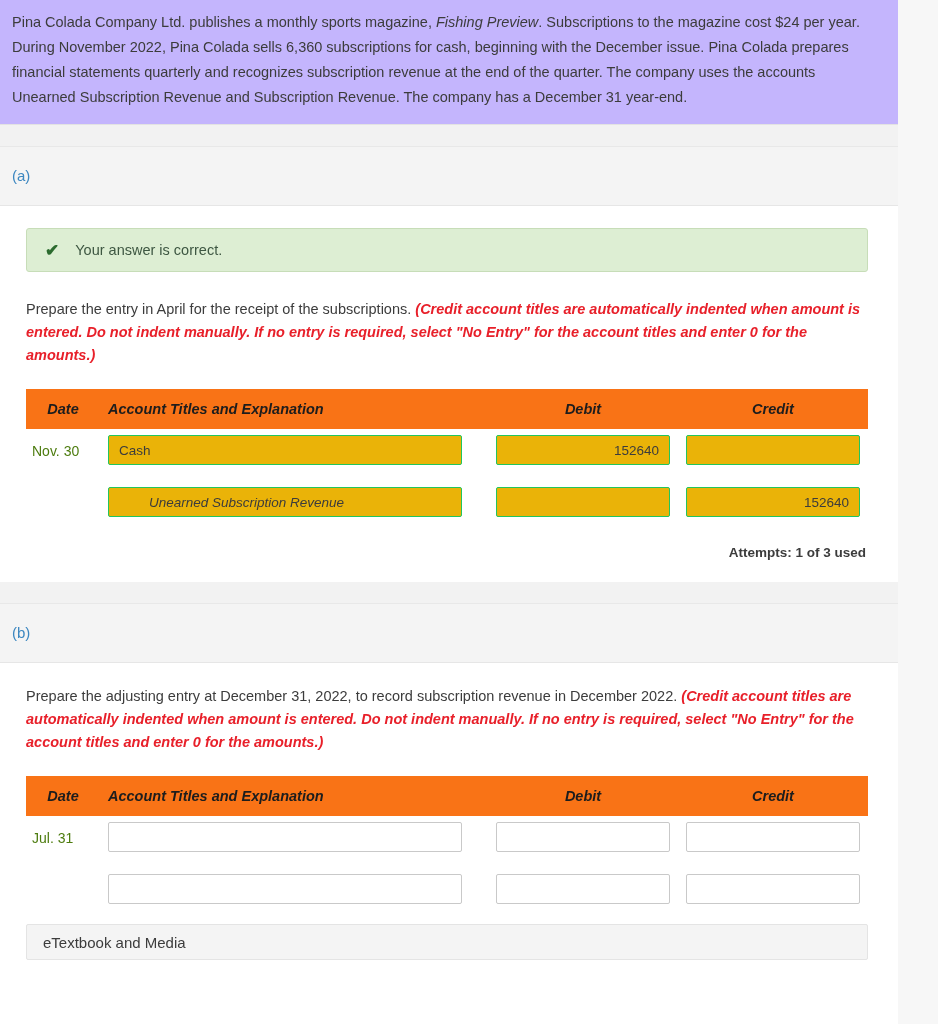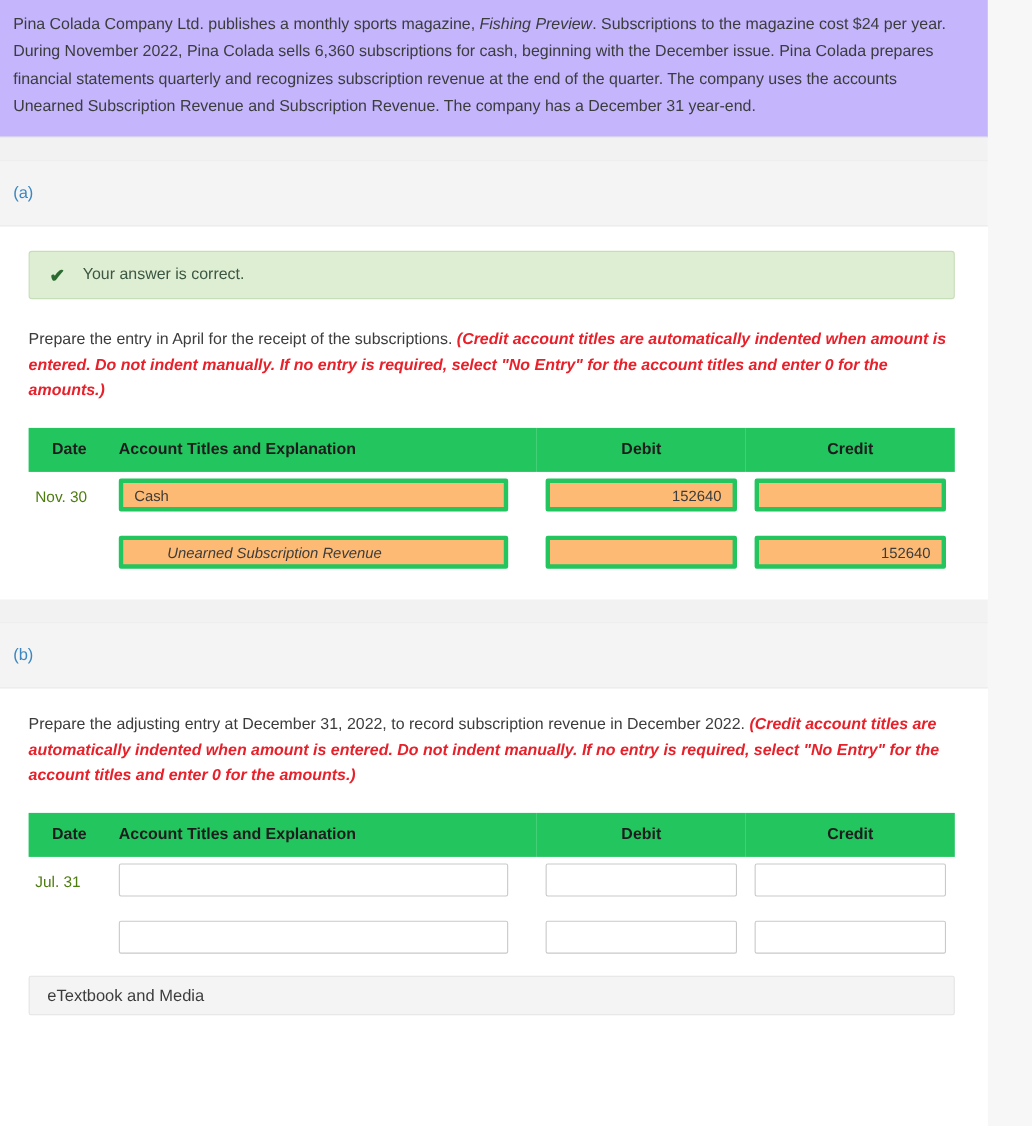--- a/index.html
+++ b/index.html
@@ -92,26 +92,27 @@
   }
   .instruction .hint {
     color: #e8202a;
     font-style: italic;
     font-weight: bold;
   }
 
   
   .jtable { width: 100%; border-collapse: collapse; }
   .jtable thead th {
-    background: #22c55e;
+    background: #f97316;
     font-size: 14.5px;
     color: #1d1d1d;
     font-weight: bold;
     padding: 12px 0;
     text-align: center;
+    font-style: italic;
   }
   .jtable thead th.date-col { width: 74px; text-align: center; }
   .jtable thead th.acct-col { text-align: left; padding-left: 8px; }
   .jtable thead th.amt-col { width: 190px; }
 
   .jtable td {
     padding: 6px 0;
     vertical-align: top;
   }
   .jtable td.date-cell {
@@ -132,22 +133,22 @@
     border-radius: 2px;
     background: #ffffff;
     font-family: "Liberation Sans", sans-serif;
     font-size: 13.5px;
     color: #3c3c3c;
     padding: 0 10px;
     display: flex;
     align-items: center;
   }
   .fld.filled {
-    background: #fdba74;
-    border: 4px solid #22c55e;
+    background: #eab308;
+    border: 1px solid #22c55e;
   }
   .fld.amount { justify-content: flex-end; }
   .fld.indent { padding-left: 40px; font-style: italic; }
   .spacer-row td { height: 10px; padding: 0; }
 
   
   .actionbar {
     background: #f4f4f4;
     border: 1px solid #e4e4e4;
     border-radius: 2px;
@@ -230,20 +231,21 @@
                   <div class="fld filled amount"></div>
                 </td>
                 <td class="amt-cell">
                   <div class="fld filled amount">152640</div>
                 </td>
               </tr>
             </tbody>
           </table>
         </div>
 
+        <div class="attempts">Attempts: 1 of 3 used</div>
       </div>
     </div>
 
     <div class="gap"></div>
 
     <div class="section">
       <div class="section-head">
         <span class="section-letter">(b)</span>
       </div>
 

